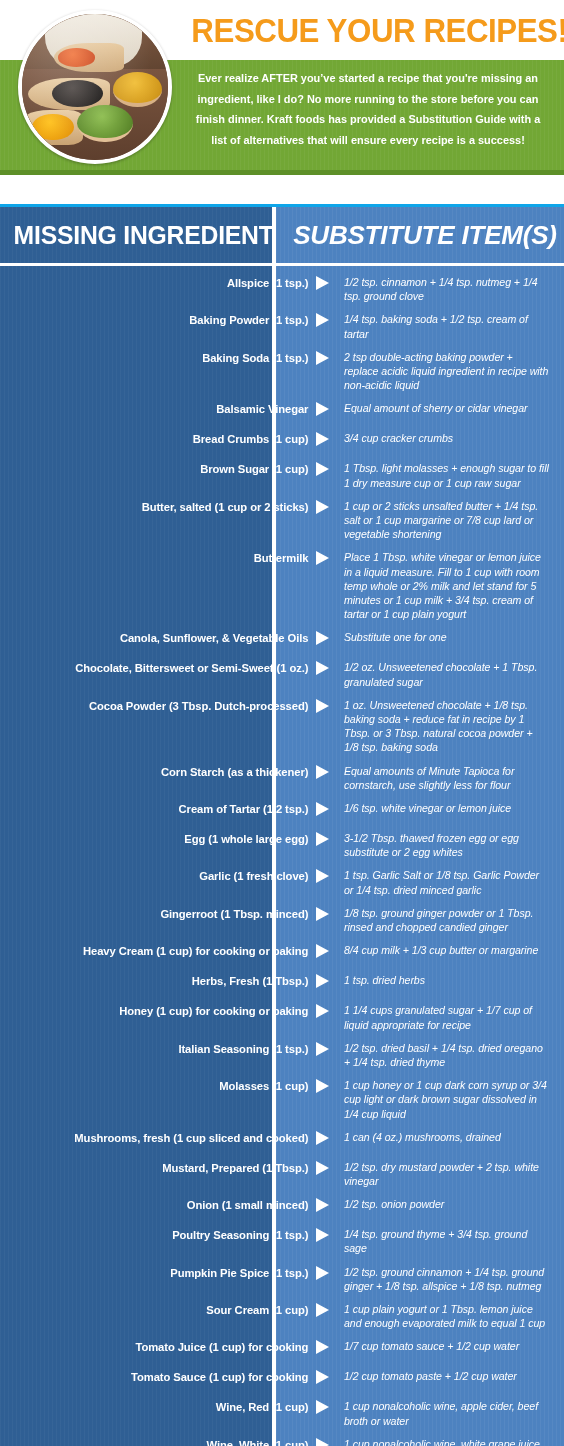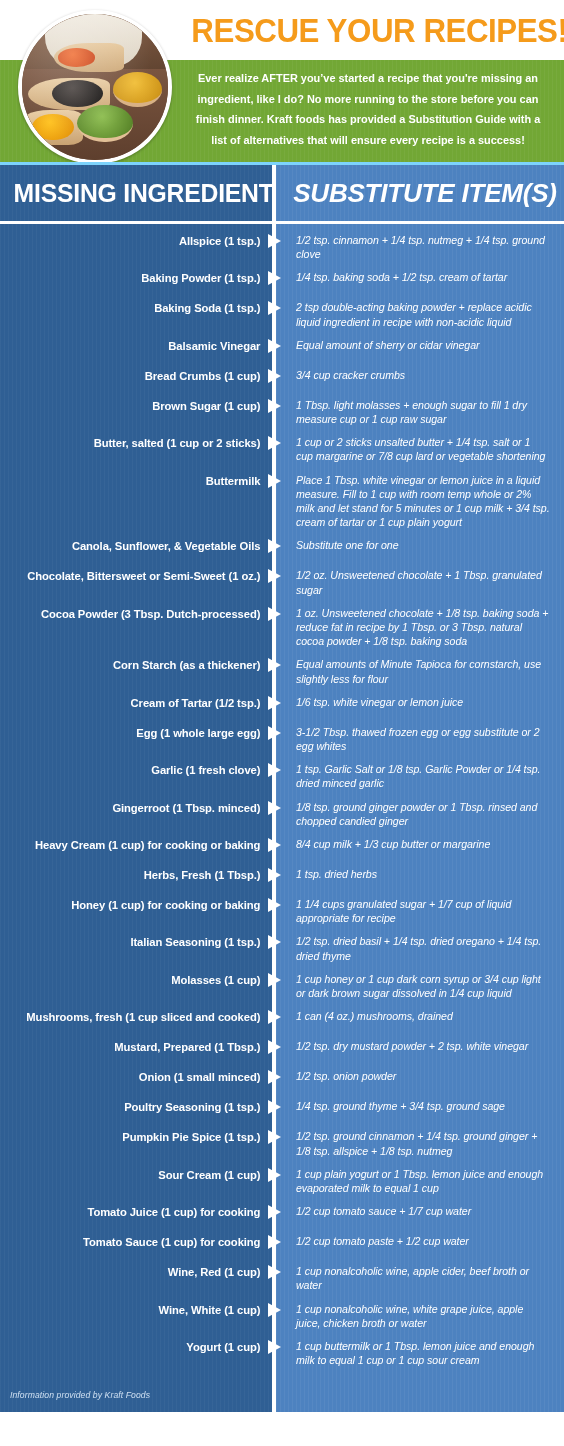--- a/index.html
+++ b/index.html
@@ -15,21 +15,21 @@
     width: 564px;
     height: 1446px;
     overflow: hidden;
     background: #ffffff;
   }
 
   
   .banner {
     position: relative;
     width: 564px;
-    height: 162px;
+    height: 204px;
     background: #ffffff;
   }
   .banner-green {
     position: absolute;
     left: 0; top: 60px;
     width: 564px; height: 114px;
     background: #72a735;
     background-image: repeating-linear-gradient(
       90deg,
       rgba(255,255,255,0.045) 0px,
@@ -183,21 +183,21 @@
     position: absolute;
     left: 272px; top: 0; bottom: 0; width: 4px;
     background: #ffffff;
   }
 
   .headrow {
     position: relative;
     display: flex;
     height: 62px;
     align-items: center;
-    border-top: 3px solid #7dd3fc;
+    border-top: 3px solid #0ea5e9;
     border-bottom: 3px solid #ffffff;
   }
   .head-left {
     width: 272px;
     padding-right: 12px;
     text-align: right;
     font-size: 26px;
     font-weight: bold;
     color: #ffffff;
     letter-spacing: -0.2px;
@@ -221,20 +221,21 @@
     position: relative;
     padding-top: 9px;
     padding-bottom: 2px;
   }
   .row {
     position: relative;
     display: flex;
     align-items: flex-start;
     min-height: 21px;
     margin-bottom: 9px;
+    margin-left: 48px;
   }
   .cell-ing {
     width: 272px;
     padding-right: 12px;
     text-align: right;
     font-size: 11.6px;
     font-weight: bold;
     line-height: 15.5px;
     color: #ffffff;
     letter-spacing: -0.1px;
@@ -507,21 +508,21 @@
           <div class="arrow-cell">
             <span class="arrow"></span>
           </div>
           <div class="cell-sub">1 cup plain yogurt or 1 Tbsp. lemon juice and enough evaporated milk to equal 1 cup</div>
         </div>
         <div class="row">
           <div class="cell-ing">Tomato Juice (1 cup) for cooking</div>
           <div class="arrow-cell">
             <span class="arrow"></span>
           </div>
-          <div class="cell-sub">1/2 cup tomato sauce + 1/7 cup water</div>
+          <div class="cell-sub">1/7 cup tomato sauce + 1/2 cup water</div>
         </div>
         <div class="row">
           <div class="cell-ing">Tomato Sauce (1 cup) for cooking</div>
           <div class="arrow-cell">
             <span class="arrow"></span>
           </div>
           <div class="cell-sub">1/2 cup tomato paste + 1/2 cup water</div>
         </div>
         <div class="row">
           <div class="cell-ing">Wine, Red (1 cup)</div>

